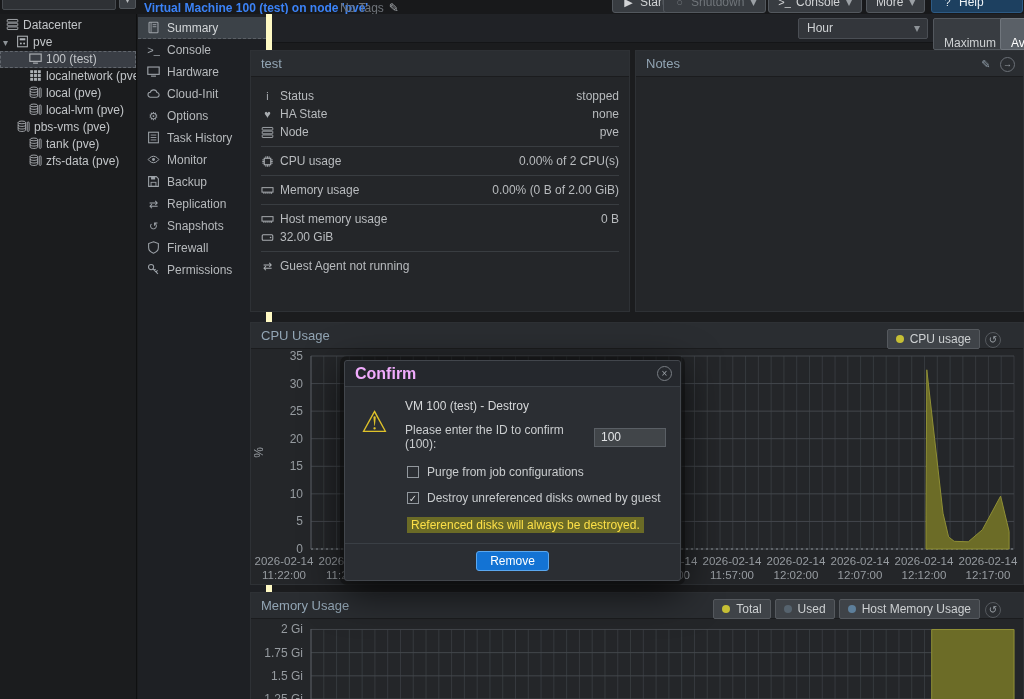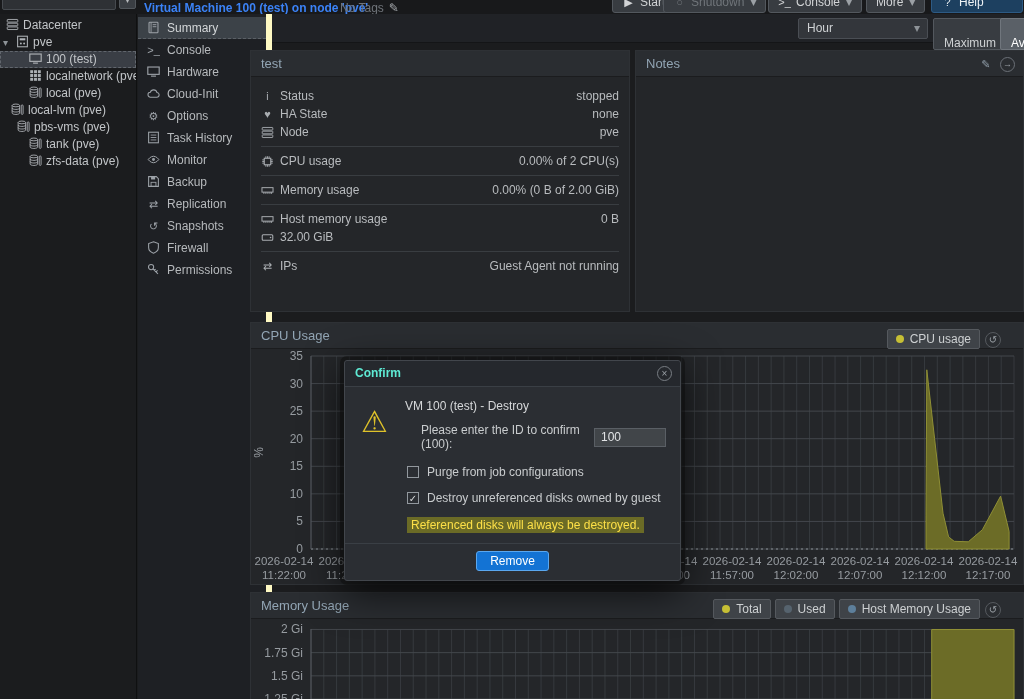--- a/index.html
+++ b/index.html
@@ -71,29 +71,29 @@
   .lg-btn { display:inline-block; height:20px; line-height:18px; padding:0 8px; margin-left:4px;
     background:#3f4348; border:1px solid #55595e; border-radius:2px; color:#cdd0d2; font-size:12px; }
   .lg-dot { display:inline-block; width:8px; height:8px; border-radius:50%; margin-right:6px; }
   .lg-reset { display:inline-block; width:16px; height:16px; border:1px solid #55595e; border-radius:50%;
     text-align:center; line-height:14px; font-size:10px; color:#9aa0a6; margin-left:5px; vertical-align:middle;}
   
   .dialog { position:absolute; left:344px; top:360px; width:337px; background:#2b2e33;
     border:1px solid #42464c; border-radius:3px; box-shadow:0 0 0 4px rgba(10,10,12,.45), 0 10px 40px rgba(0,0,0,.75); }
   .dlg-hd { height:26px; line-height:25px; padding:0 10px; border-bottom:1px solid #3a3f45;
     background:#25282d; border-radius:3px 3px 0 0; position:relative; }
-  .dlg-title { color:#5eead4; font-weight:bold; font-size:12px; }
+  .dlg-title { color:#f0abfc; font-weight:bold; font-size:16px; }
   .dlg-close { position:absolute; right:8px; top:5px; width:15px; height:15px; border:1px solid #787d83;
     border-radius:50%; color:#9aa0a6; text-align:center; line-height:13px; font-size:10px; }
   .dlg-body { padding:12px 14px 0 14px; position:relative; }
   .warn-tri { position:absolute; left:16px; top:20px; font-size:30px; color:#dfc22a; line-height:30px;}
   .dlg-content { margin-left:46px; }
   .dlg-msg { color:#d6d8da; margin-bottom:10px; }
   .dlg-prompt-row { display:flex; align-items:center; margin-bottom:14px; }
-  .dlg-prompt { color:#c9ccce; flex:1;margin-left:16px; }
+  .dlg-prompt { color:#c9ccce; flex:1; }
   .dlg-input { width:72px; height:19px; background:#414549; border:1px solid #5a5f65;
     color:#e2e4e6; font:12px "Liberation Sans",sans-serif; padding:0 6px; }
   .cb-row { display:flex; align-items:center; margin:0 0 12px 2px; color:#c9ccce; }
   .cb { width:12px; height:12px; border:1px solid #9298 9e; border:1px solid #92989e;
     background:#2b2e33; margin-right:8px; display:inline-block; text-align:center;
     line-height:11px; font-size:10px; color:#d6d8da; }
   .warn-strip { background:#6b6b26; color:#fde047; display:inline-block; padding:1px 4px; margin:0 0 10px 2px; }
   .dlg-ft { border-top:1px solid #3a3f45; padding:7px 0 9px 0; text-align:center; }
   .btn-primary { display:inline-block; background:#1373d4; border:1px solid #5aa7ef; border-radius:3px;
     color:#fff; padding:2px 13px; font-size:12px; }
@@ -211,21 +211,21 @@
         </svg><span>pve</span></div>
       <div class="tree-item selected" style="padding-left: 29px;"><svg class="ico" viewBox="0 0 16 16">
           <use href="#sym-monitor"></use>
         </svg><span>100 (test)</span></div>
       <div class="tree-item" style="padding-left: 29px;"><svg class="ico" viewBox="0 0 16 16">
           <use href="#sym-grid"></use>
         </svg><span>localnetwork (pve)</span></div>
       <div class="tree-item" style="padding-left: 29px;"><svg class="ico" viewBox="0 0 16 16">
           <use href="#sym-db"></use>
         </svg><span>local (pve)</span></div>
-      <div class="tree-item" style=" margin-left: 11px;"><svg class="ico" viewBox="0 0 16 16">
+      <div class="tree-item" style="padding-left: 29px;"><svg class="ico" viewBox="0 0 16 16">
           <use href="#sym-db"></use>
         </svg><span>local-lvm (pve)</span></div>
       <div class="tree-item" style="padding-left: 17px;"><svg class="ico" viewBox="0 0 16 16">
           <use href="#sym-db"></use>
         </svg><span>pbs-vms (pve)</span></div>
       <div class="tree-item" style="padding-left: 29px;"><svg class="ico" viewBox="0 0 16 16">
           <use href="#sym-db"></use>
         </svg><span>tank (pve)</span></div>
       <div class="tree-item" style="padding-left: 29px;"><svg class="ico" viewBox="0 0 16 16">
           <use href="#sym-db"></use>
@@ -309,21 +309,20 @@
         </div>
         <div class="srow">
           <svg class="ico" viewBox="0 0 16 16">
             <use href="#sym-hdd"></use>
           </svg>
           <span class="val">32.00 GiB</span>
         </div>
         <div class="sdiv"></div>
         <div class="srow">
           <span class="ico-g">⇄</span>
-          <span class="lbl">IPs</span>
           <span class="val">Guest Agent not running</span>
         </div>
       </div>
   </div>
 
   <div class="panel" style="left:635px;top:50px;width:389px;height:262px">
     <div class="panel-hd">
       <span>Notes</span>
       <span class="hd-icons">
         <span class="ico-g">✎</span>

